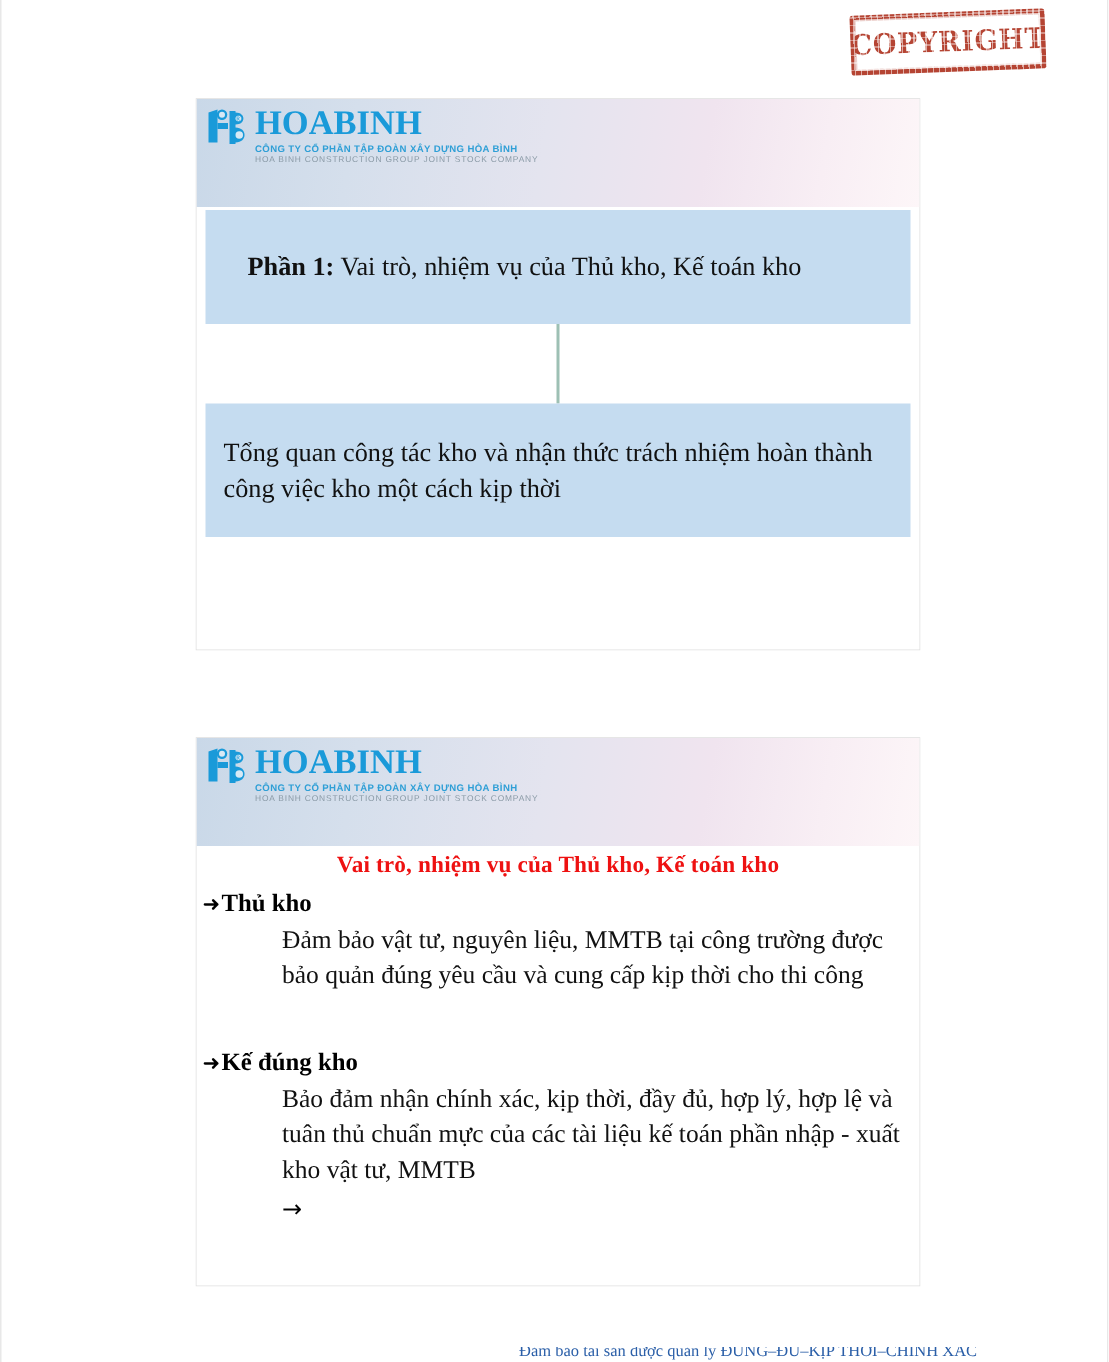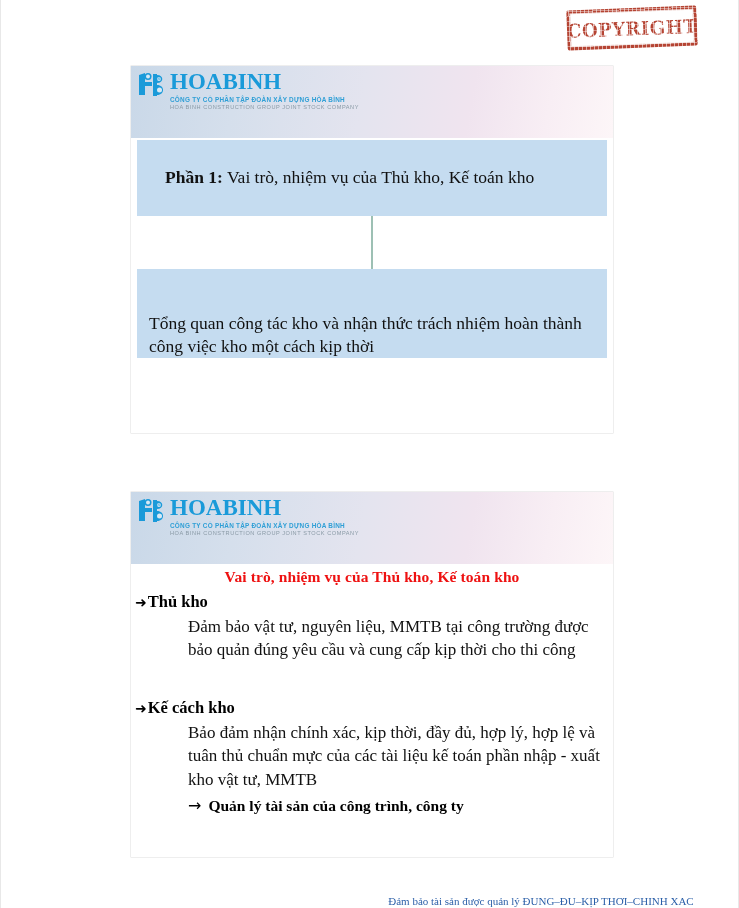--- a/index.html
+++ b/index.html
@@ -120,21 +120,21 @@
   #box-title .lead{font-weight:bold;}
 
   .connector{
     position:absolute;left:240px;top:78px;
     width:2px;height:53px;
     background:#9dc0b4;
   }
 
   #box-sub{
     position:absolute;left:6px;top:131px;width:470px;height:89px;
-    display:flex;align-items:flex-end;
+    display:flex;align-items:center;
   }
   #box-sub .txt{
     font-size:17.5px;color:#111;padding:0 12px;line-height:1.32;
   }
 
   
   #s2-title{
     position:absolute;left:0;top:4px;width:482px;
     text-align:center;
     font-size:15.5px;font-weight:bold;color:#ee1111;
@@ -168,21 +168,21 @@
   }
 
   
   .cut-text{
     position:absolute;left:345px;top:898px;width:390px;
     height:10px;overflow:hidden;
     font-family:"Liberation Serif", serif;
     font-size:11px;color:#2b5fa8;
     white-space:nowrap;
   }
-  .cut-text span{display:block;transform:translateY(-3px);text-align:center;}
+  .cut-text span{display:block;transform:translateY(-3px);}
 </style>
 </head>
 <body>
 
 <div class="page">
 
   <div class="stamp-wrap">
     <div class="stamp-box">
       <div class="stamp-text">COPYRIGHT</div>
     </div>
@@ -267,27 +267,26 @@
       <div id="s2-title">Vai trò, nhiệm vụ của Thủ kho, Kế toán kho</div>
 
       <div class="bullet-head" id="bh-1">
         <span class="glyph">➜</span>
         <span>Thủ kho</span>
       </div>
       <div class="body-para" id="bp-1">Đảm bảo vật tư, nguyên liệu, MMTB tại công trường được bảo quản đúng yêu cầu và cung cấp kịp thời cho thi công</div>
 
       <div class="bullet-head" id="bh-2">
         <span class="glyph">➜</span>
-        <span>Kế cách kho</span>
+        <span>Kế đúng kho</span>
       </div>
       <div class="body-para" id="bp-2">Bảo đảm nhận chính xác, kịp thời, đầy đủ, hợp lý, hợp lệ và tuân thủ chuẩn mực của các tài  liệu kế toán phần nhập - xuất kho vật tư, MMTB</div>
 
       <div id="s2-concl">
         <span class="arrow">→</span>
-        <span>Quản lý tài sản của công trình, công ty</span>
       </div>
 
     </div>
   </div>
 
   <div class="cut-text">
     <span>Đảm bảo tài sản được quản lý ĐÚNG–ĐỦ–KỊP THỜI–CHÍNH XÁC</span>
   </div>
 
 </div>

